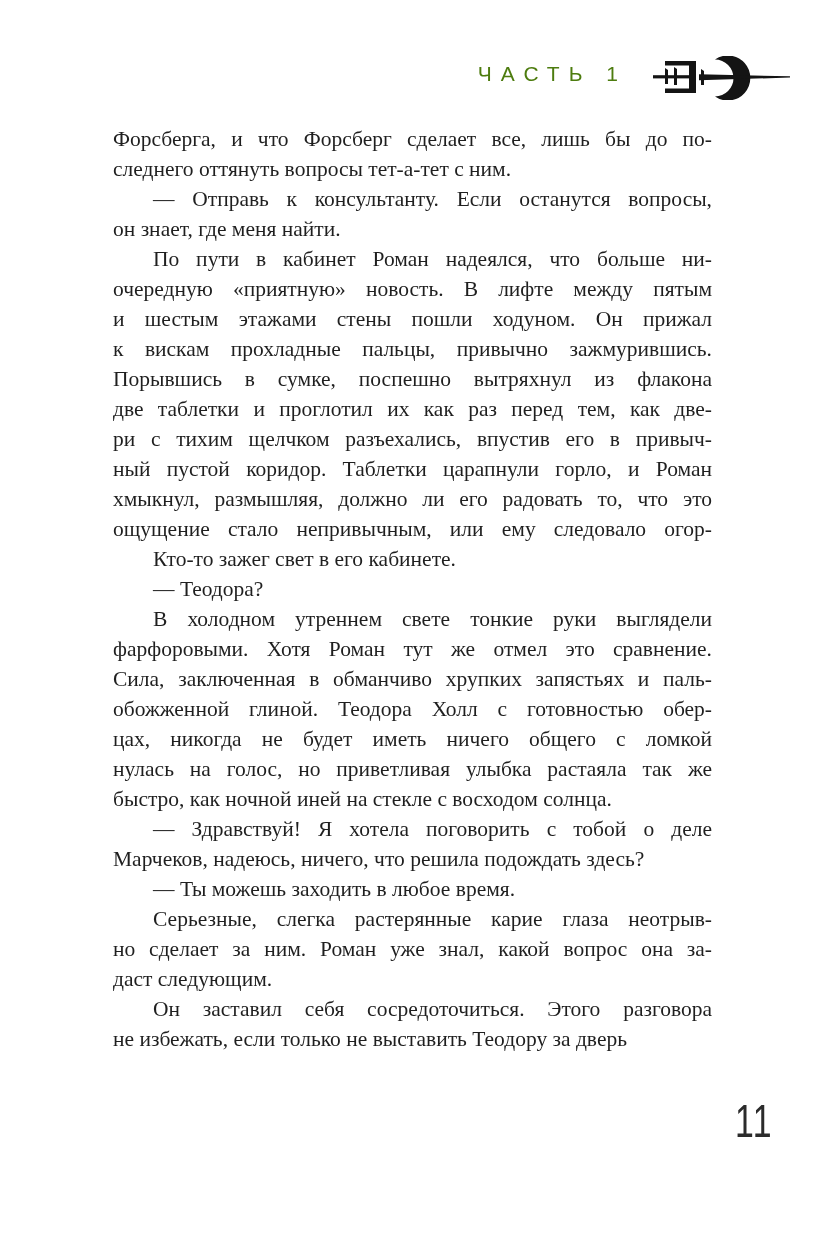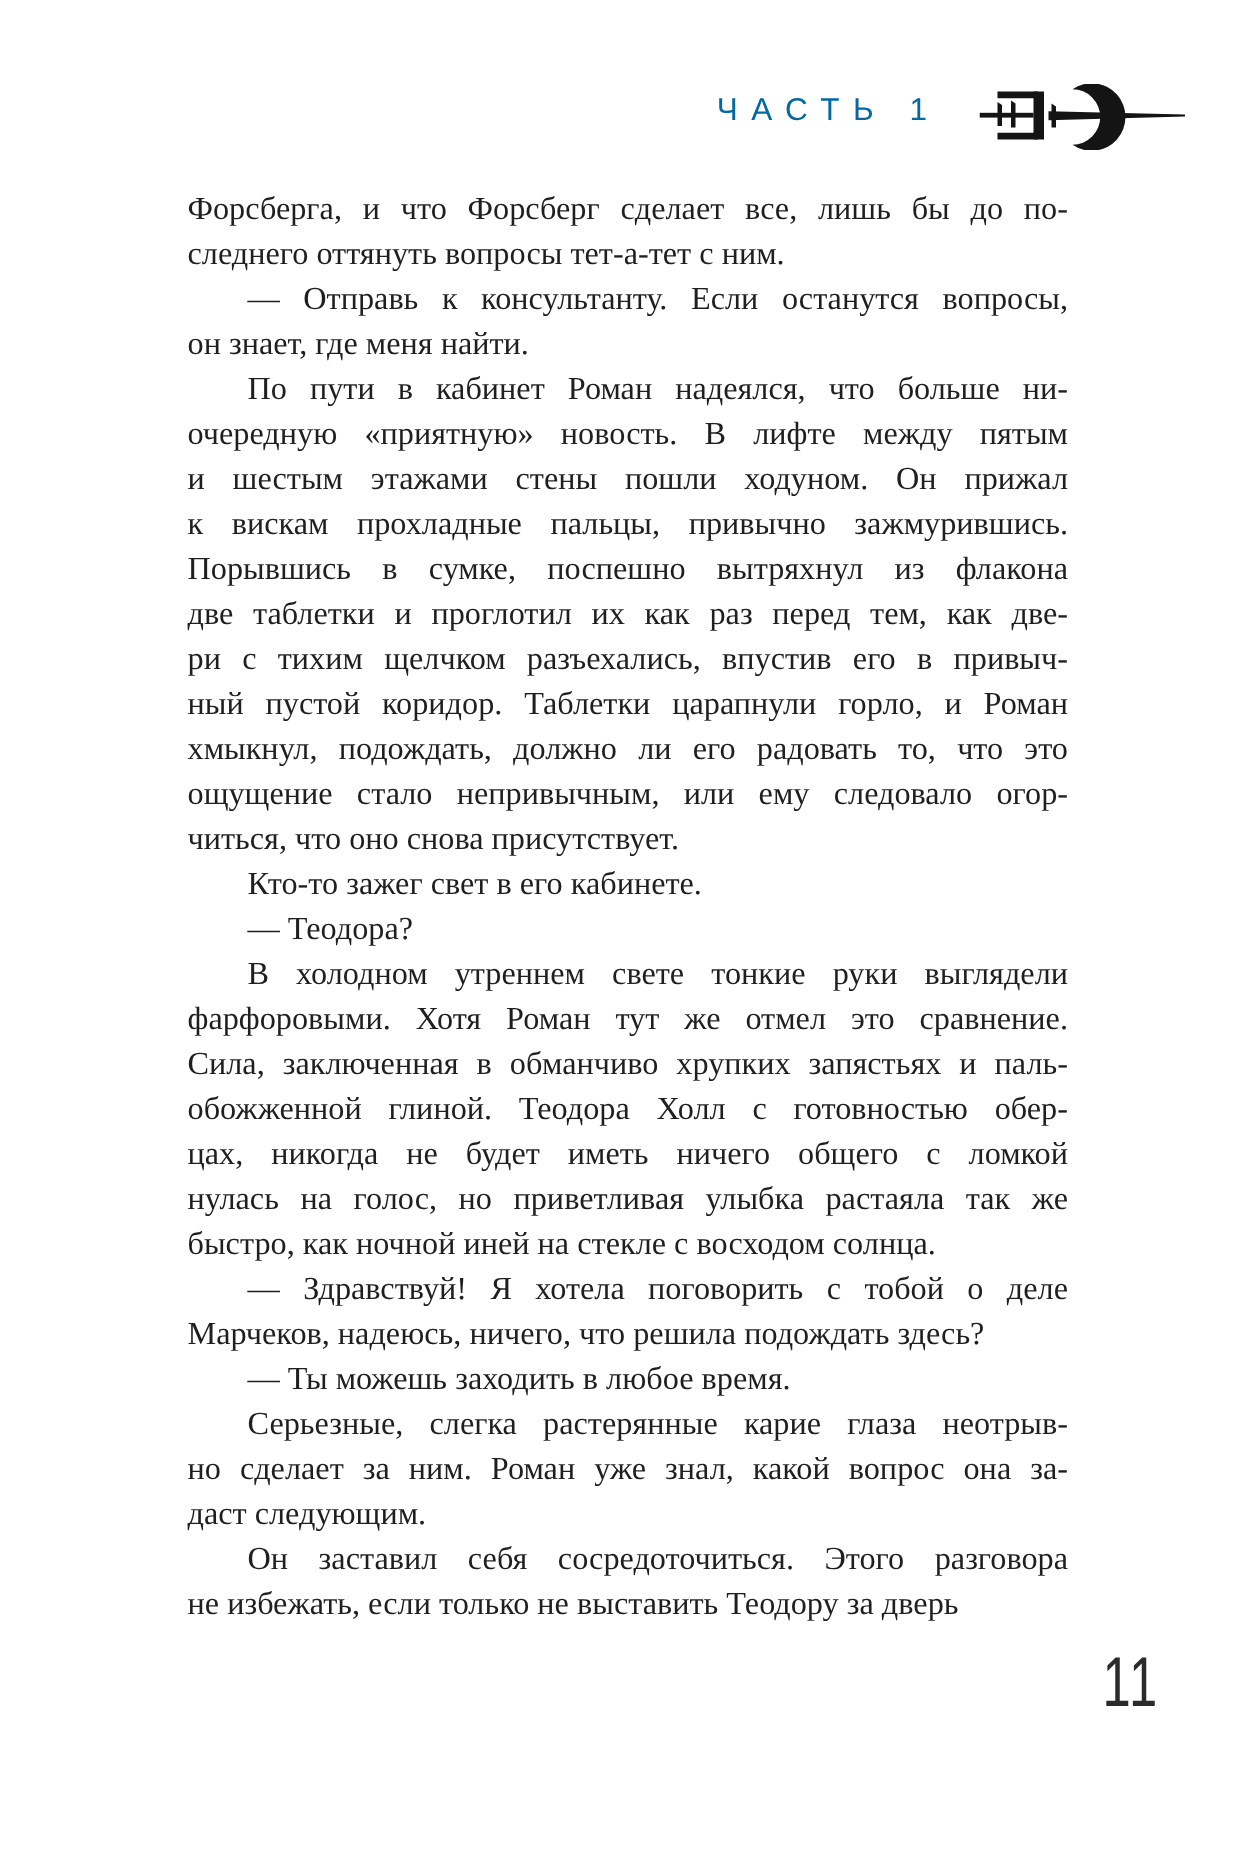--- a/index.html
+++ b/index.html
@@ -17,21 +17,21 @@
   .chapter-heading {
     position: absolute;
     top: 62px;
     left: 0;
     width: 627px;
     text-align: right;
     font-family: "Liberation Sans", sans-serif;
     font-size: 21px;
     font-weight: 300;
     letter-spacing: 9px;
-    color: #0369a1;
+    color: #4d7c0f;
     white-space: nowrap;
   }
   .chapter-ornament {
     position: absolute;
     top: 56px;
     left: 653px;
     width: 137px;
     height: 44px;
   }
 
@@ -41,21 +41,20 @@
     left: 113px;
     top: 124px;
     width: 599px;
   }
   .line {
     font-size: 21.5px;
     line-height: 30px;
     height: 30px;
     text-align: left;
     white-space: nowrap;
-    margin-left: 12px;
   }
   .line.just {
     white-space: normal;
     text-align: justify;
     text-align-last: justify;
   }
   .line.indent { padding-left: 40px; }
 
   
   .page-number {
@@ -106,23 +105,22 @@
       <div class="line indent just">— Отправь к консультанту. Если останутся вопросы,</div>
       <div class="line">он знает, где меня найти.</div>
       <div class="line indent just">По пути в кабинет Роман надеялся, что больше ни-</div>
       <div class="line just">очередную «приятную» новость. В лифте между пятым</div>
       <div class="line just">и шестым этажами стены пошли ходуном. Он прижал</div>
       <div class="line just">к вискам прохладные пальцы, привычно зажмурившись.</div>
       <div class="line just">Порывшись в сумке, поспешно вытряхнул из флакона</div>
       <div class="line just">две таблетки и проглотил их как раз перед тем, как две-</div>
       <div class="line just">ри с тихим щелчком разъехались, впустив его в привыч-</div>
       <div class="line just">ный пустой коридор. Таблетки царапнули горло, и Роман</div>
-      <div class="line just">хмыкнул, подождать, должно ли его радовать то, что это</div>
+      <div class="line just">хмыкнул, размышляя, должно ли его радовать то, что это</div>
       <div class="line just">ощущение стало непривычным, или ему следовало огор-</div>
-      <div class="line">читься, что оно снова присутствует.</div>
       <div class="line indent">Кто-то зажег свет в его кабинете.</div>
       <div class="line indent">— Теодора?</div>
       <div class="line indent just">В холодном утреннем свете тонкие руки выглядели</div>
       <div class="line just">фарфоровыми. Хотя Роман тут же отмел это сравнение.</div>
       <div class="line just">Сила, заключенная в обманчиво хрупких запястьях и паль-</div>
       <div class="line just">обожженной глиной. Теодора Холл с готовностью обер-</div>
       <div class="line just">цах, никогда не будет иметь ничего общего с ломкой</div>
       <div class="line just">нулась на голос, но приветливая улыбка растаяла так же</div>
       <div class="line">быстро, как ночной иней на стекле с восходом солнца.</div>
       <div class="line indent just">— Здравствуй! Я хотела поговорить с тобой о деле</div>

